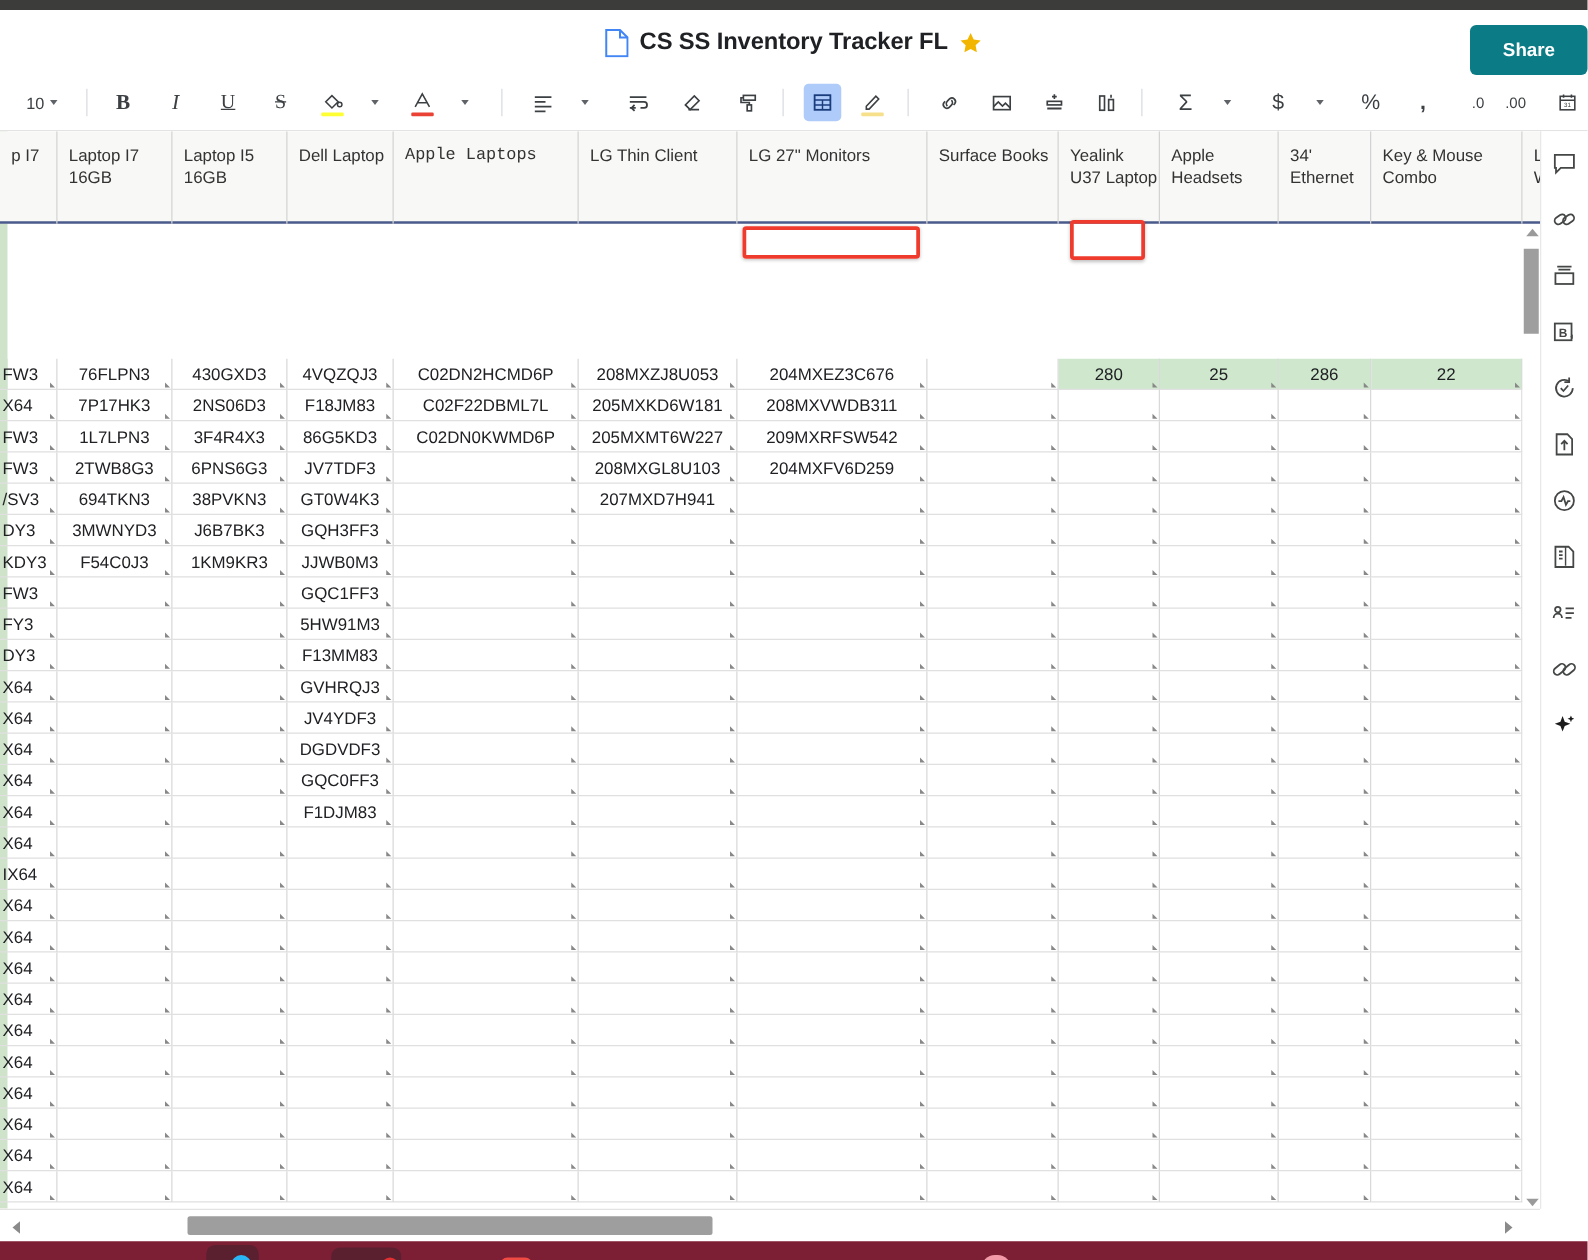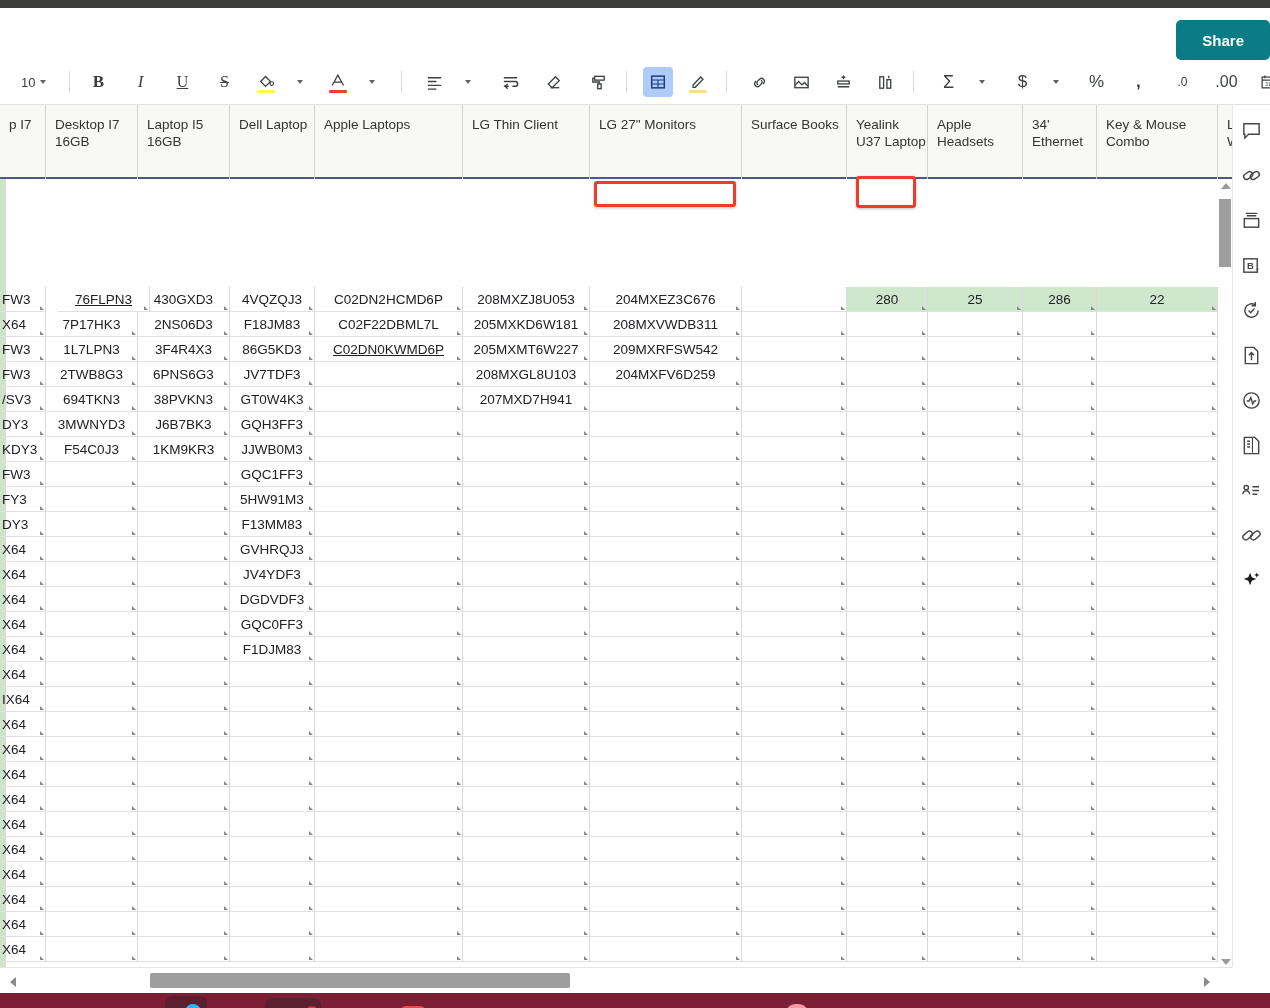--- a/index.html
+++ b/index.html
@@ -177,20 +177,34 @@
     overflow:hidden;
   }
   .tb-blob{ position:absolute; bottom:-18px; border-radius:7px; }
 </style>
 </head>
 <body>
 
 <div class="top-strip"></div>
 
 <div class="titlebar">
+  <div class="doc-title-wrap">
+    <span class="doc-icon">
+      <svg width="19" height="23" viewBox="0 0 19 23">
+        <path d="M1 1h11l6 6v15H1z" fill="#ffffff" stroke="#4285f4" stroke-width="1.6"></path>
+        <path d="M12 1v6h6" fill="none" stroke="#4285f4" stroke-width="1.6"></path>
+      </svg>
+    </span>
+    <span class="doc-title">CS SS Inventory Tracker FL</span>
+    <span class="star-icon">
+      <svg width="19" height="19" viewBox="0 0 20 20">
+        <path d="M10 1.5l2.6 5.4 5.9.8-4.3 4.1 1.05 5.9L10 14.9 4.75 17.7 5.8 11.8 1.5 7.7l5.9-.8z" fill="#f2b600"></path>
+      </svg>
+    </span>
+  </div>
   <button class="share-btn">Share</button>
 </div>
 
 <div class="toolbar">
 
   <div class="fontsize-box">
     <span>10</span>
     <span class="caret-sm"></span>
   </div>
 
@@ -308,54 +322,54 @@
     </div>
 
   <div class="tb-item sq" style="margin-left:10px;font-size:17px">$</div>
   <div class="tb-item" style="width:18px;margin-left:4px">
       <span class="caret-sm"></span>
     </div>
 
   <div class="tb-item sq" style="margin-left:10px;font-size:17px">%</div>
   <div class="tb-item sq" style="margin-left:12px;font-size:17px;font-weight:bold">,</div>
   <div class="tb-item sq" style="margin-left:14px;font-size:12px">.0</div>
-  <div class="tb-item sq" style="margin-left:14px;font-size:16px">.00</div>
+  <div class="tb-item sq" style="font-size:12px">.00</div>
 
   <div class="tb-item sq" style="margin-left:12px">
     <svg width="18" height="18" viewBox="0 0 20 20">
       <rect x="3.5" y="4.5" width="13" height="12" fill="none" stroke="#3c4043" stroke-width="1.4"></rect>
       <path d="M3.5 8h13M6.5 2.8v3M13.5 2.8v3" stroke="#3c4043" stroke-width="1.4"></path>
       <text x="10" y="14.4" font-size="5.5" text-anchor="middle" fill="#3c4043" font-family="'Liberation Sans',sans-serif">31</text>
     </svg>
   </div>
 
 </div>
 
 <div class="sheet">
   <div class="green-strip"></div>
   <div class="hdr-row"></div>
   <div id="cols-host">
       <div class="col" style="left: 0px; width: 46px;"><span>p I7</span></div>
-      <div class="col" style="left: 46px; width: 92px;"><span>Desktop I7 16GB</span></div>
+      <div class="col" style="left: 46px; width: 92px;"><span>Laptop I7 16GB</span></div>
       <div class="col" style="left: 138px; width: 92px;"><span>Laptop I5 16GB</span></div>
       <div class="col" style="left: 230px; width: 85px;"><span>Dell Laptop</span></div>
-      <div class="col" style="left: 315px; width: 148px;"><span>Apple Laptops</span></div>
+      <div class="col" style="left: 315px; width: 148px; font-family: Liberation Mono, monospace;"><span>Apple Laptops</span></div>
       <div class="col" style="left: 463px; width: 127px;"><span>LG Thin Client</span></div>
       <div class="col" style="left: 590px; width: 152px;"><span>LG 27" Monitors</span></div>
       <div class="col" style="left: 742px; width: 105px;"><span>Surface Books</span></div>
       <div class="col" style="left: 847px; width: 81px;"><span>Yealink U37 Laptop</span></div>
       <div class="col" style="left: 928px; width: 95px;"><span>Apple Headsets</span></div>
       <div class="col" style="left: 1023px; width: 74px;"><span>34' Ethernet</span></div>
       <div class="col" style="left: 1097px; width: 121px;"><span>Key &amp; Mouse Combo</span></div>
       <div class="col" style="left: 1218px; width: 20px;"><span>Lo W</span></div>
     </div>
   <div id="cells-host">
       <div class="rowgreen-left" style="top: 182px;"></div>
       <div class="cell lefted" style="left: 0px; width: 46px; top: 182px;"><span>FW3</span><span class="tick"></span></div>
-      <div class="cell" style="left: 58px; width: 92px; top: 182px; text-decoration: underline;"><span>76FLPN3</span><span class="tick"></span></div>
+      <div class="cell" style="left: 46px; width: 92px; top: 182px;"><span>76FLPN3</span><span class="tick"></span></div>
       <div class="cell" style="left: 138px; width: 92px; top: 182px;"><span>430GXD3</span><span class="tick"></span></div>
       <div class="cell" style="left: 230px; width: 85px; top: 182px;"><span>4VQZQJ3</span><span class="tick"></span></div>
       <div class="cell" style="left: 315px; width: 148px; top: 182px;"><span>C02DN2HCMD6P</span><span class="tick"></span></div>
       <div class="cell" style="left: 463px; width: 127px; top: 182px;"><span>208MXZJ8U053</span><span class="tick"></span></div>
       <div class="cell" style="left: 590px; width: 152px; top: 182px;"><span>204MXEZ3C676</span><span class="tick"></span></div>
       <div class="cell" style="left: 742px; width: 105px; top: 182px;"><span></span><span class="tick"></span></div>
       <div class="cell green" style="left: 847px; width: 81px; top: 182px;"><span>280</span><span class="tick"></span></div>
       <div class="cell green" style="left: 928px; width: 95px; top: 182px;"><span>25</span><span class="tick"></span></div>
       <div class="cell green" style="left: 1023px; width: 74px; top: 182px;"><span>286</span><span class="tick"></span></div>
       <div class="cell green" style="left: 1097px; width: 121px; top: 182px;"><span>22</span><span class="tick"></span></div>
@@ -370,21 +384,21 @@
       <div class="cell" style="left: 742px; width: 105px; top: 207px;"><span></span><span class="tick"></span></div>
       <div class="cell" style="left: 847px; width: 81px; top: 207px;"><span></span><span class="tick"></span></div>
       <div class="cell" style="left: 928px; width: 95px; top: 207px;"><span></span><span class="tick"></span></div>
       <div class="cell" style="left: 1023px; width: 74px; top: 207px;"><span></span><span class="tick"></span></div>
       <div class="cell" style="left: 1097px; width: 121px; top: 207px;"><span></span><span class="tick"></span></div>
       <div class="cell" style="left: 1218px; width: 20px; top: 207px;"><span></span></div>
       <div class="cell lefted" style="left: 0px; width: 46px; top: 232px;"><span>FW3</span><span class="tick"></span></div>
       <div class="cell" style="left: 46px; width: 92px; top: 232px;"><span>1L7LPN3</span><span class="tick"></span></div>
       <div class="cell" style="left: 138px; width: 92px; top: 232px;"><span>3F4R4X3</span><span class="tick"></span></div>
       <div class="cell" style="left: 230px; width: 85px; top: 232px;"><span>86G5KD3</span><span class="tick"></span></div>
-      <div class="cell" style="left: 315px; width: 148px; top: 232px; text-decoration: underline;"><span>C02DN0KWMD6P</span><span class="tick"></span></div>
+      <div class="cell" style="left: 315px; width: 148px; top: 232px;"><span>C02DN0KWMD6P</span><span class="tick"></span></div>
       <div class="cell" style="left: 463px; width: 127px; top: 232px;"><span>205MXMT6W227</span><span class="tick"></span></div>
       <div class="cell" style="left: 590px; width: 152px; top: 232px;"><span>209MXRFSW542</span><span class="tick"></span></div>
       <div class="cell" style="left: 742px; width: 105px; top: 232px;"><span></span><span class="tick"></span></div>
       <div class="cell" style="left: 847px; width: 81px; top: 232px;"><span></span><span class="tick"></span></div>
       <div class="cell" style="left: 928px; width: 95px; top: 232px;"><span></span><span class="tick"></span></div>
       <div class="cell" style="left: 1023px; width: 74px; top: 232px;"><span></span><span class="tick"></span></div>
       <div class="cell" style="left: 1097px; width: 121px; top: 232px;"><span></span><span class="tick"></span></div>
       <div class="cell" style="left: 1218px; width: 20px; top: 232px;"><span></span></div>
       <div class="cell lefted" style="left: 0px; width: 46px; top: 257px;"><span>FW3</span><span class="tick"></span></div>
       <div class="cell" style="left: 46px; width: 92px; top: 257px;"><span>2TWB8G3</span><span class="tick"></span></div>

